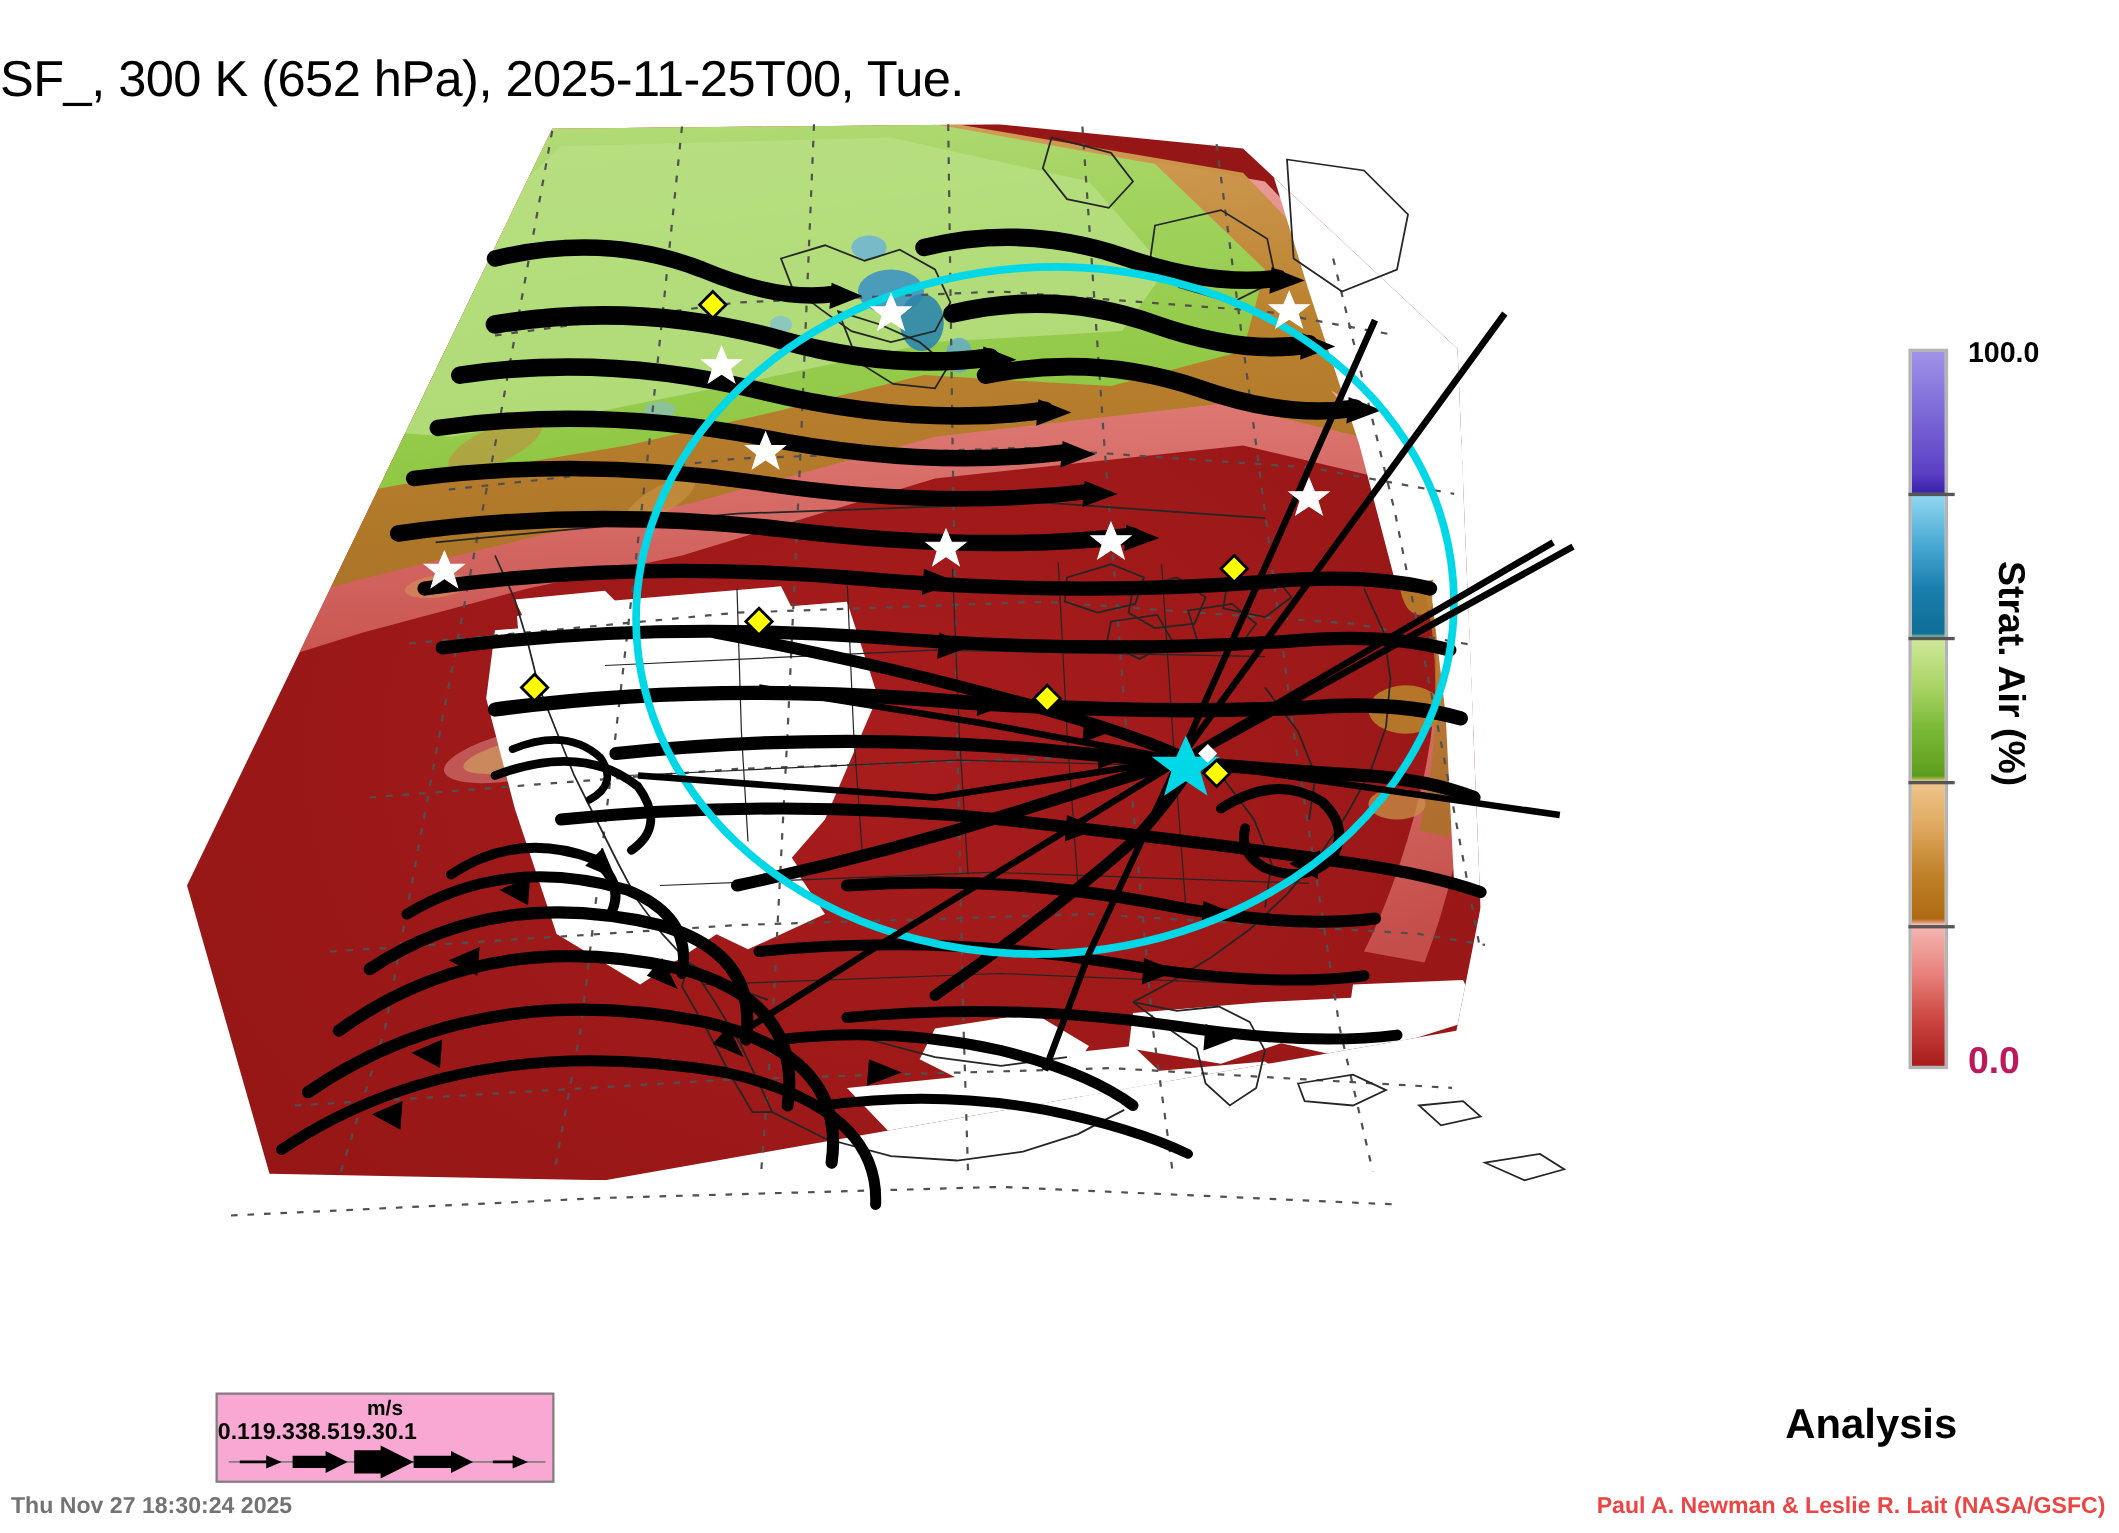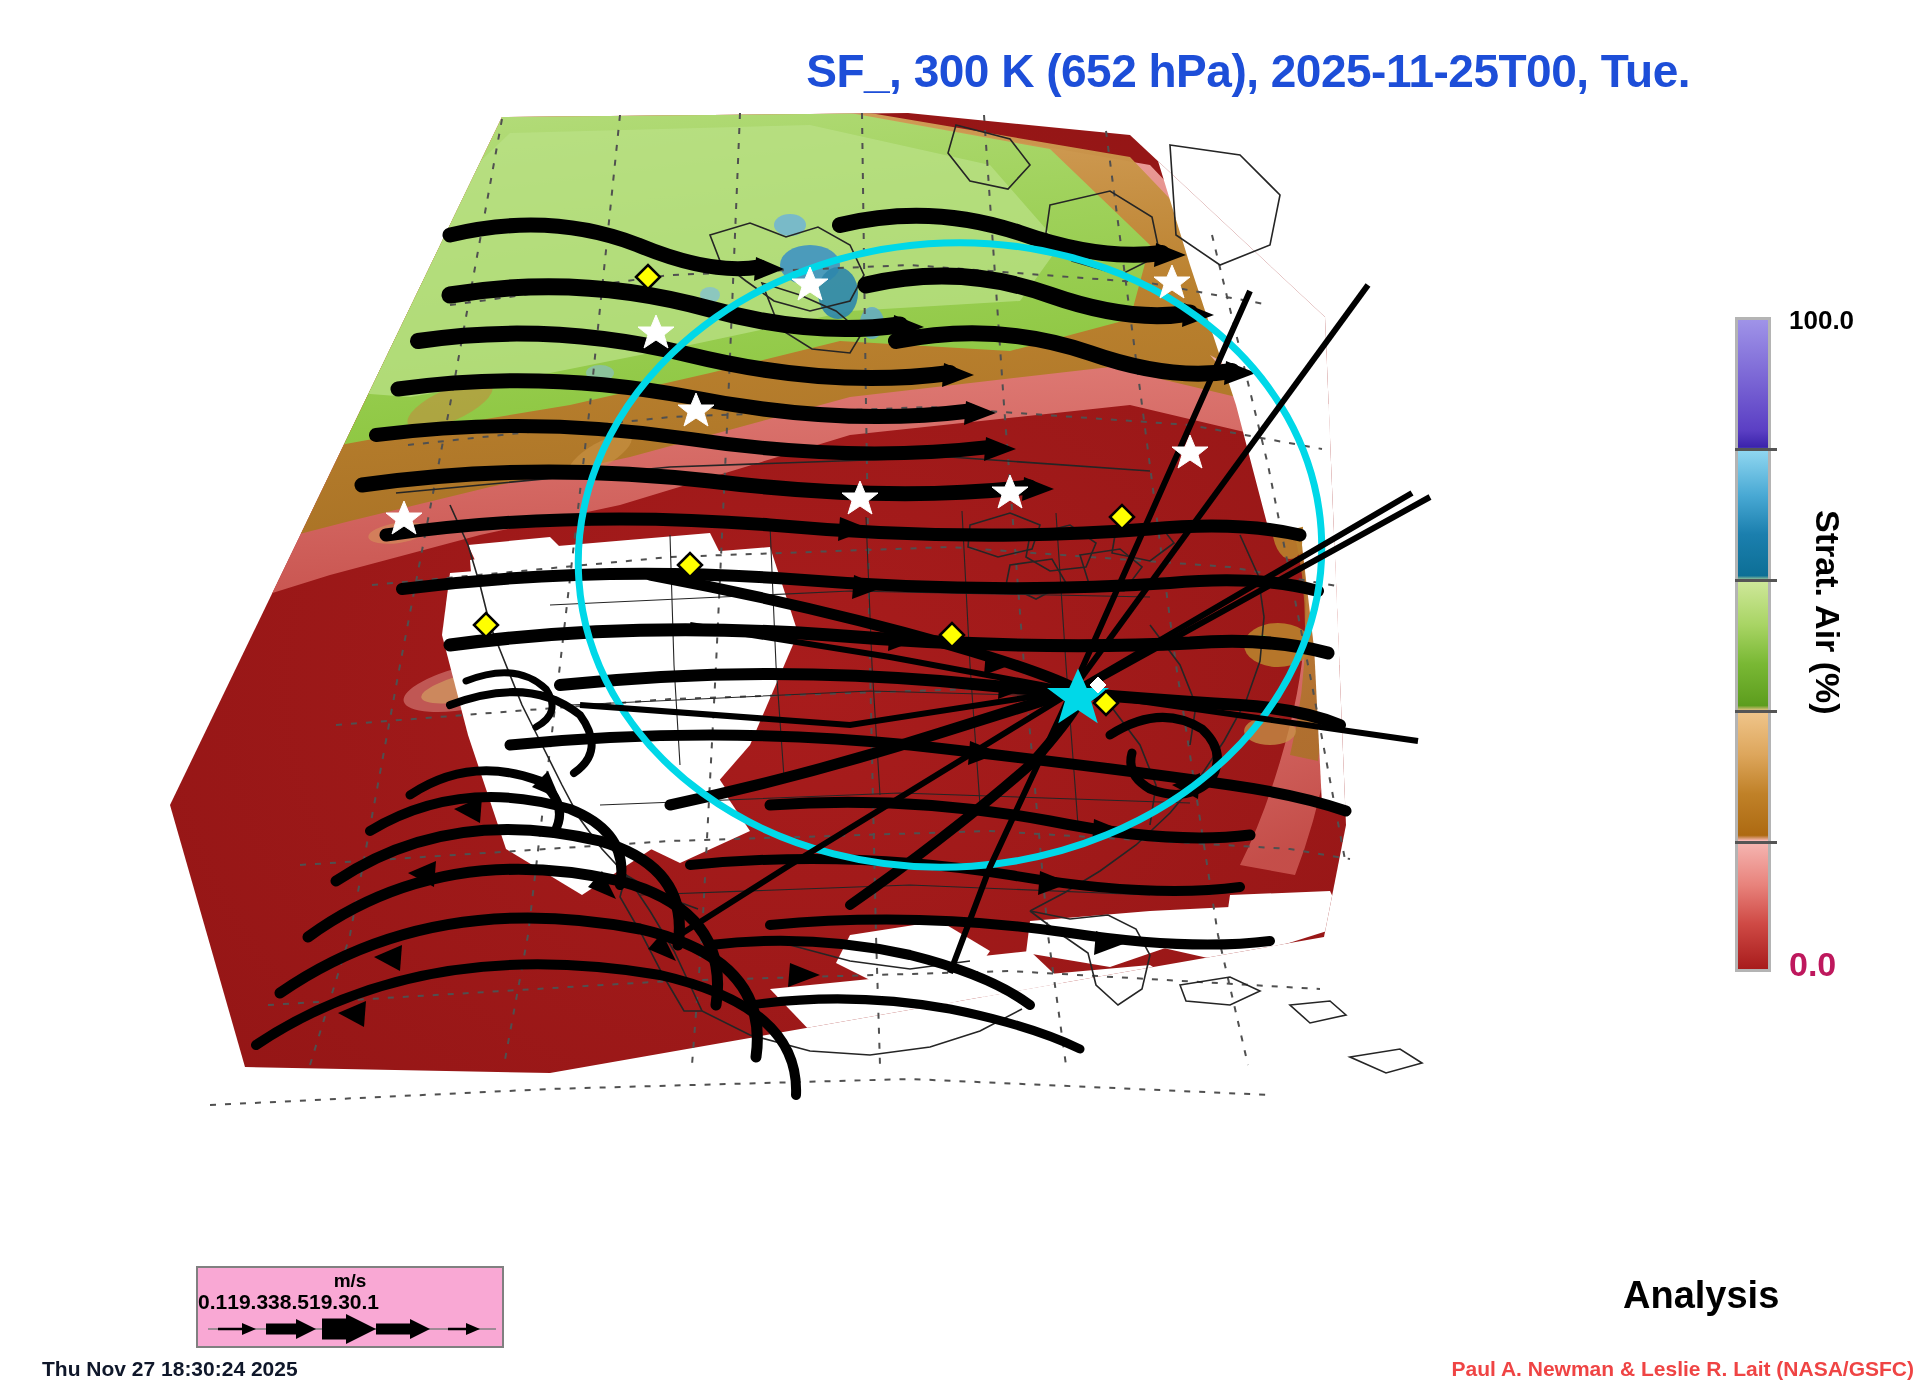--- a/index.html
+++ b/index.html
@@ -14,25 +14,25 @@
     font-family: "Liberation Sans", sans-serif;
     overflow: hidden;
   }
 
   
   #plot-title {
     position: absolute;
     left: 0;
     top: 44px;
     width: 1690px;
-    text-align: right;
+    text-align: left;
     font-size: 46px;
-    font-weight: bold;
+    font-weight: normal;
     letter-spacing: -0.5px;
-    color: #1d4ed8;
+    color: #000000;
     white-space: nowrap;
   }
 
   
   #map-panel {
     position: absolute;
     left: 150px;
     top: 105px;
     width: 1320px;
     height: 1060px;
@@ -162,23 +162,22 @@
     font-weight: bold;
     color: #000;
     white-space: nowrap;
   }
   #timestamp-label {
     position: absolute;
     left: 10px;
     top: 1357px;
     font-size: 21px;
     font-weight: bold;
-    color: #0f172a;
-    white-space: nowrap;
-    margin-left: 32px;
+    color: #737373;
+    white-space: nowrap;
   }
   #credit-label {
     position: absolute;
     right: 12px;
     top: 1357px;
     font-size: 21px;
     font-weight: bold;
     color: #ef4444;
     white-space: nowrap;
   }

